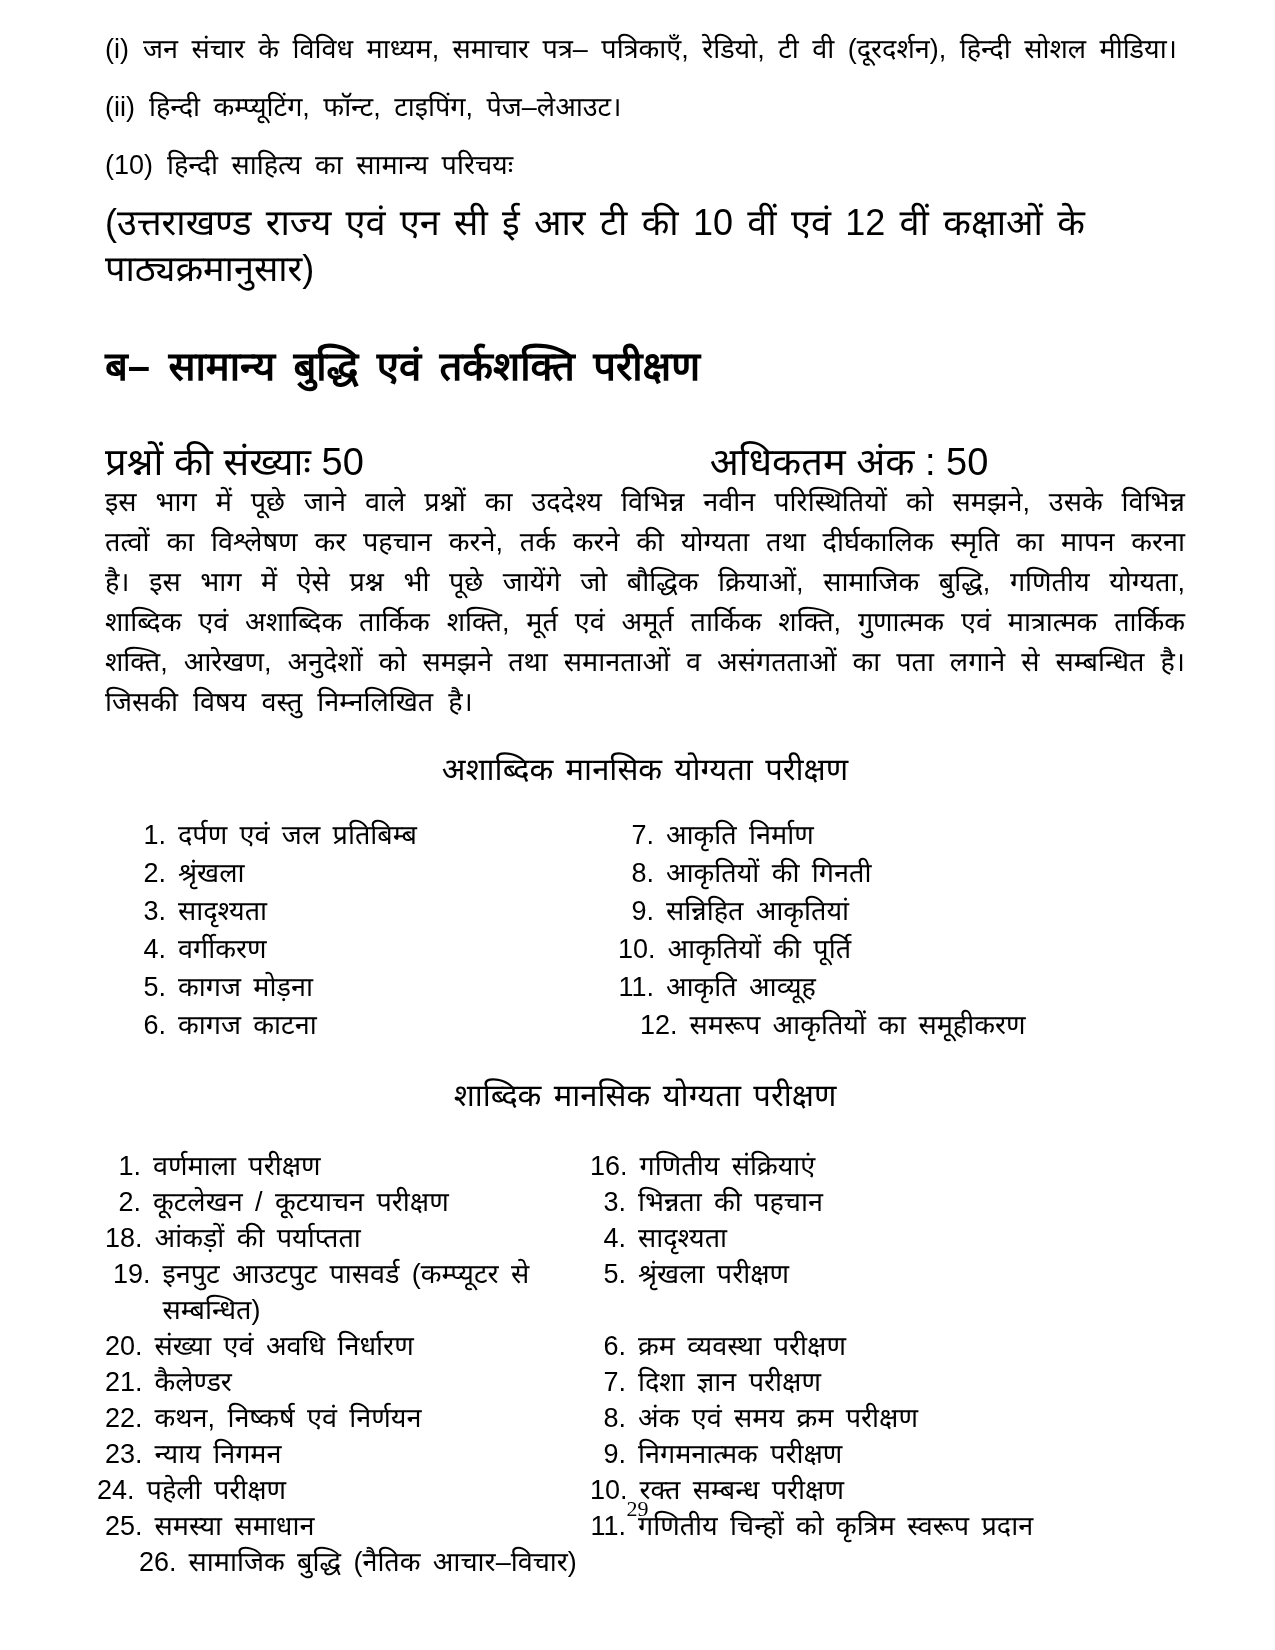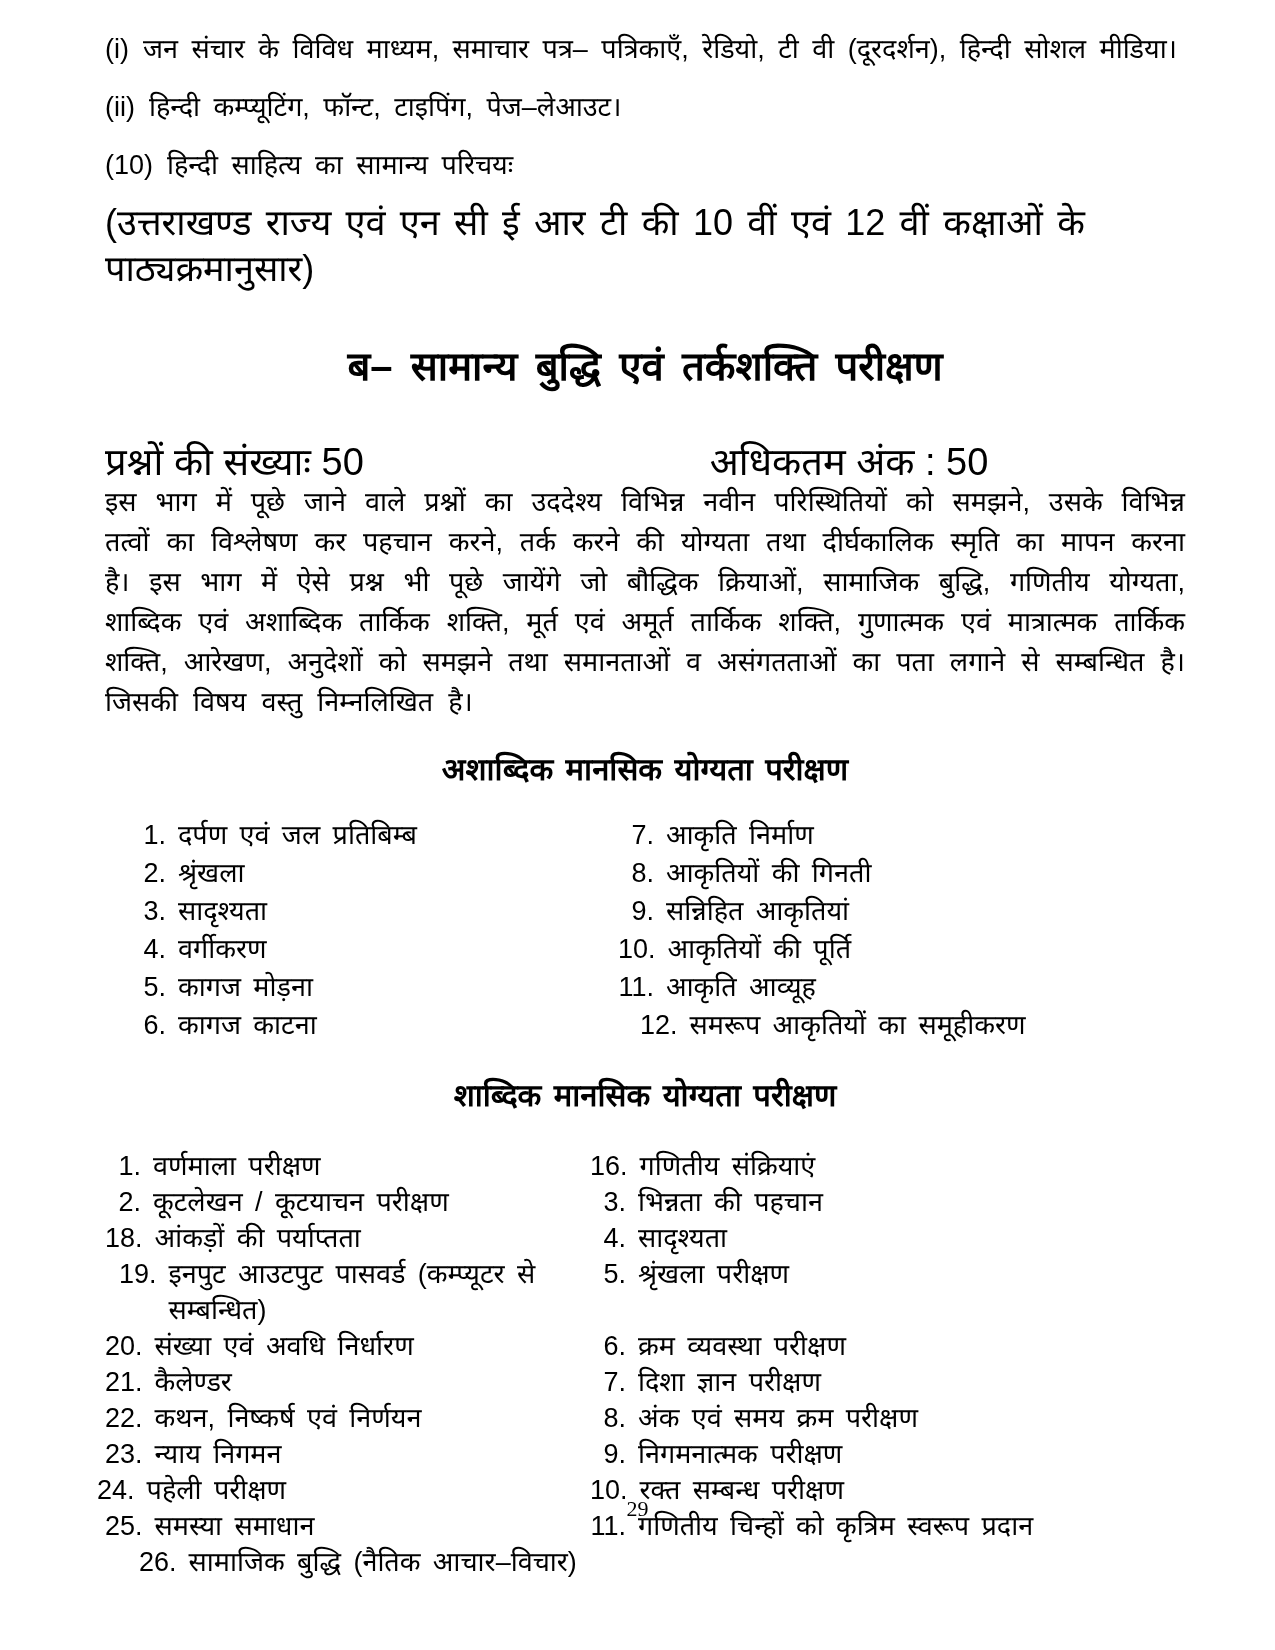--- a/index.html
+++ b/index.html
@@ -34,21 +34,20 @@
     word-spacing: 0.22em;
   }
   .syllabus-note {
     font-size: 36px;
     line-height: 46px;
     margin-top: 4px;
     word-spacing: 0.12em;
   }
   
   .section-title {
-    text-align: center;
     font-size: 40px;
     font-weight: bold;
     line-height: 52px;
     margin-top: 48px;
     margin-bottom: 50px;
     word-spacing: 0.18em;
   }
   
   .meta-row {
     display: flex;
@@ -62,21 +61,21 @@
   .description {
     font-size: 27px;
     line-height: 40px;
     text-align: justify;
     word-spacing: 0.28em;
   }
   
   .sub-heading {
     text-align: center;
     font-size: 31px;
-    font-weight: bold;
+    font-weight: normal;
     line-height: 44px;
     margin-top: 26px;
     margin-bottom: 24px;
     word-spacing: 0.12em;
   }
   .sub-heading.second { margin-top: 30px; margin-bottom: 30px; }
   
   .list-grid {
     display: grid;
     font-size: 27px;
@@ -211,21 +210,21 @@
         <span class="txt">भिन्नता की पहचान</span>
       </div>
     <div class="cell">
         <span class="num">18.</span>
         <span class="txt">आंकड़ों की पर्याप्तता</span>
       </div>
     <div class="cell">
         <span class="num">4.</span>
         <span class="txt">सादृश्यता</span>
       </div>
-    <div class="cell" style="margin-left:14px">
+    <div class="cell" style="margin-left:8px">
         <span class="num">19.</span>
         <span class="txt">इनपुट आउटपुट पासवर्ड (कम्प्यूटर से सम्बन्धित)</span>
       </div>
     <div class="cell">
         <span class="num">5.</span>
         <span class="txt">श्रृंखला परीक्षण</span>
       </div>
     <div class="cell">
         <span class="num">20.</span>
         <span class="txt">संख्या एवं अवधि निर्धारण</span>

